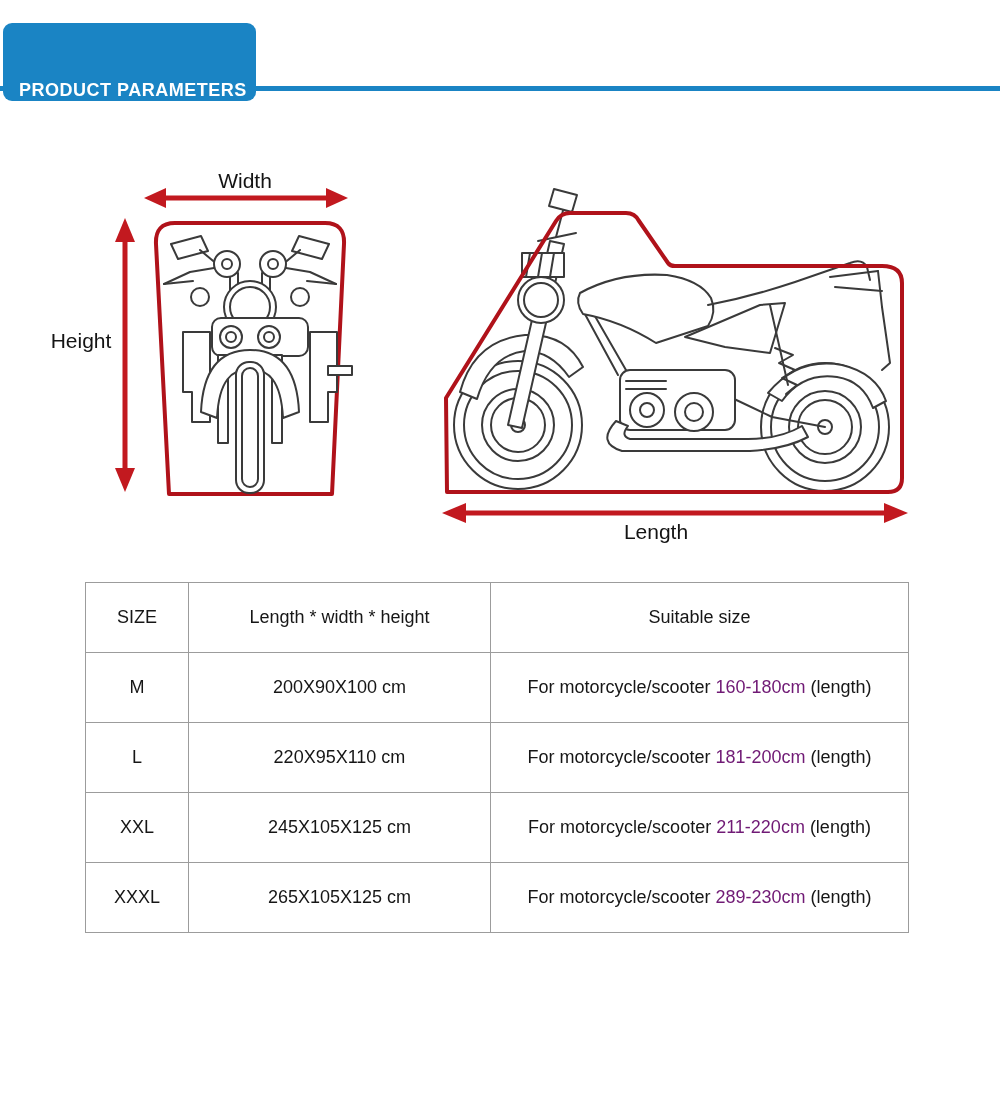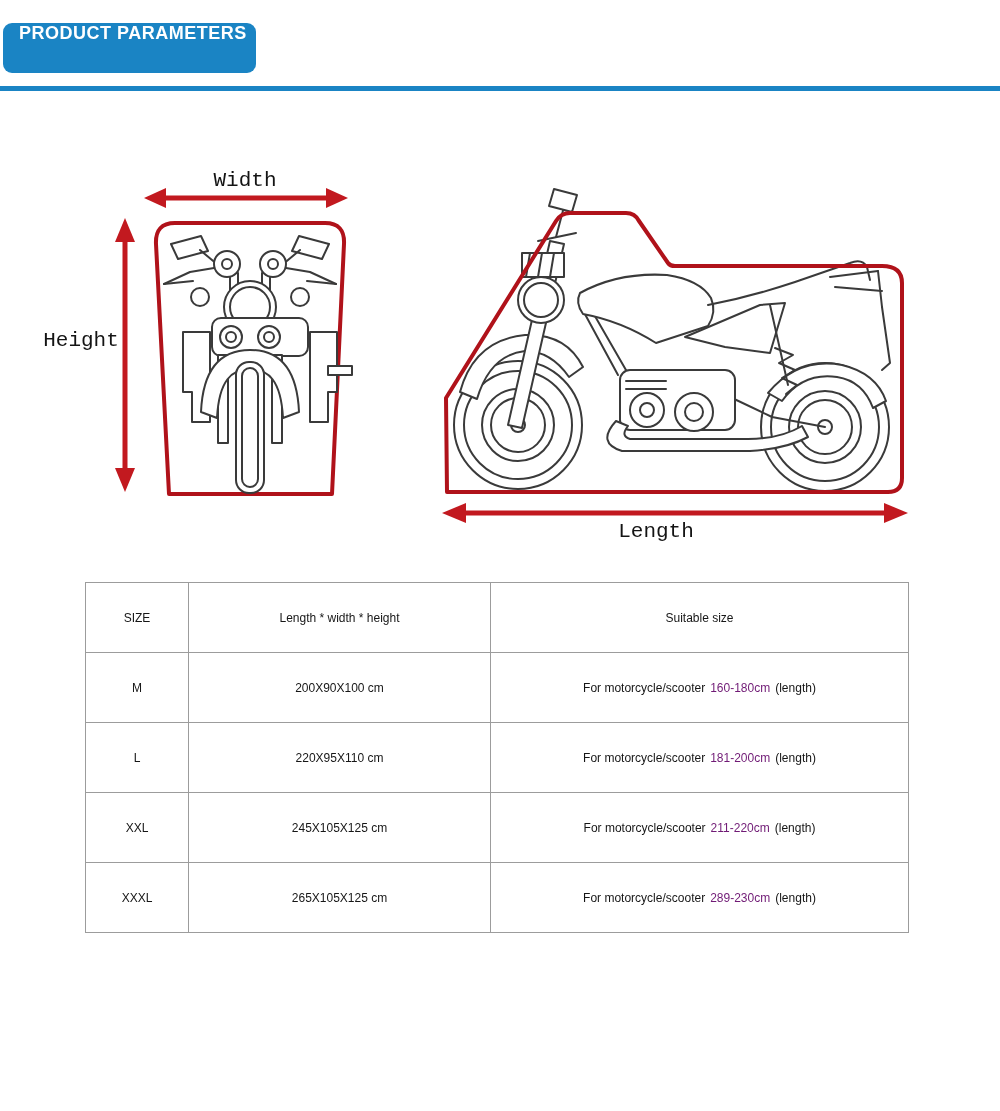--- a/index.html
+++ b/index.html
@@ -1,36 +1,36 @@
 <!DOCTYPE html>
 <html><head>
 <meta charset="utf-8">
 <style>
   html,body{margin:0;padding:0;background:#ffffff;}
   body{width:1000px;height:1111px;position:relative;font-family:"Liberation Sans",sans-serif;color:#1a1a1a;overflow:hidden;}
 
   
-  .banner{position:absolute;left:3px;top:23px;width:253px;height:50px;background:#1a84c4;border-radius:9px;display:flex;align-items:flex-start;}
+  .banner{position:absolute;left:3px;top:23px;width:253px;height:78px;background:#1a84c4;border-radius:9px;display:flex;align-items:flex-end;}
   .banner-title{color:#ffffff;font-size:18px;font-weight:bold;letter-spacing:.5px;padding-left:16px;white-space:nowrap;}
   .banner-line{position:absolute;left:0;top:86px;width:1000px;height:5px;background:#1a84c4;z-index:0;}
   .banner{z-index:1;}
 
   
-  .diag-label{position:absolute;font-size:21px;color:#141414;text-align:center;width:110px;font-family:Liberation Mono, monospace;}
+  .diag-label{position:absolute;font-size:21px;color:#141414;text-align:center;width:110px;}
   #width-label{left:190px;top:169px;}
   #height-label{left:26px;top:329px;}
   #length-label{left:601px;top:520px;}
 
   .diag-svg{position:absolute;}
   #front-svg{left:40px;top:160px;}
   #side-svg{left:430px;top:185px;}
 
   
   table.size-table{position:absolute;left:85px;top:582px;width:823px;border-collapse:collapse;table-layout:fixed;background:#fff;}
-  table.size-table td,table.size-table th{border:1px solid #9c9c9c;text-align:center;vertical-align:middle;font-weight:normal;font-size:12px;color:#161616;height:69px;padding:0 4px;}
+  table.size-table td,table.size-table th{border:1px solid #9c9c9c;text-align:center;vertical-align:middle;font-weight:normal;font-size:18px;color:#161616;height:69px;padding:0 4px;}
   col.c1{width:103px;}col.c2{width:302px;}col.c3{width:418px;}
   td.suitable{font-size:19px;}
   span.range{color:#701a75;margin:0 5px;}
 </style>
 </head>
 <body>
 
 <div class="banner-line"></div>
 <div class="banner">
   <span class="banner-title">PRODUCT PARAMETERS</span>

